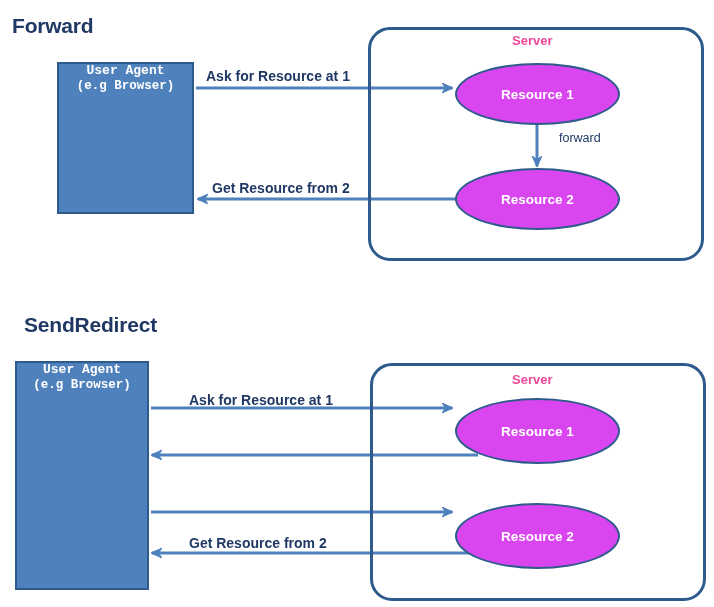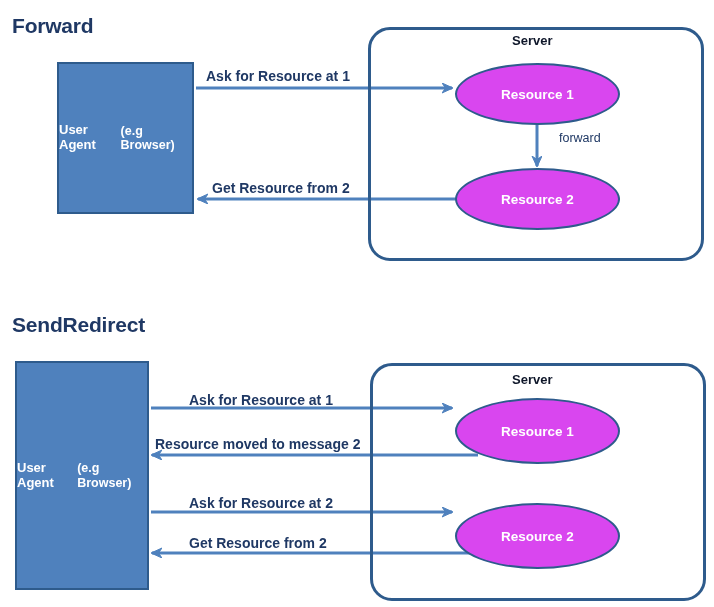--- a/index.html
+++ b/index.html
@@ -23,56 +23,57 @@
   }
   .section-title {
     position: absolute;
     color: #1F3864;
     font-weight: bold;
     font-size: 21px;
     letter-spacing: -0.2px;
     white-space: nowrap;
   }
   #title-forward { left: 12px; top: 14px; }
-  #title-sendredirect { left: 12px; top: 313px; }
+  #title-sendredirect { left: 24px; top: 313px; }
 
   .ua-box {
     position: absolute;
     background: #4F81BD;
     border: 2px solid #2E5B8C;
     box-sizing: border-box;
     display: flex;
-    flex-direction: row;
+    flex-direction: column;
     align-items: center;
-    justify-content: flex-end;
+    justify-content: flex-start;
     color: #ffffff;
     font-weight: bold;
     font-size: 13px;
     line-height: 1.15;
+    font-family: Liberation Mono, monospace;
   }
   .ua-box .ua-line2 {
     margin-top: 0;
     font-size: 12.5px;
   }
   #ua-box-forward { left: 57px; top: 62px; width: 137px; height: 152px; }
   #ua-box-redirect { left: 15px; top: 361px; width: 134px; height: 229px; }
 
   .server-frame {
     position: absolute;
     border: 3px solid #2E5B8C;
     border-radius: 22px;
     box-sizing: border-box;
     background: transparent;
   }
   #server-frame-forward { left: 368px; top: 27px; width: 336px; height: 234px; }
   #server-frame-redirect { left: 370px; top: 363px; width: 336px; height: 238px; }
 
   .server-label {
     position: absolute;
-    color: #0f172a;
+    color: #ec4899;
     font-weight: bold;
     font-size: 13px;
     white-space: nowrap;
   }
   #server-label-forward { left: 512px; top: 33px; }
   #server-label-redirect { left: 512px; top: 372px; }
 
   .resource-ellipse {
     position: absolute;
     background: #d946ef;
@@ -173,19 +174,17 @@
   <div class="server-frame" id="server-frame-redirect"></div>
 
   <div class="server-label" id="server-label-redirect">Server</div>
 
   <div class="resource-ellipse" id="res1-redirect">Resource 1</div>
 
   <div class="resource-ellipse" id="res2-redirect">Resource 2</div>
 
   <div class="flow-label" style="left:189px; top:392px;">Ask for Resource at 1</div>
 
-  <div class="flow-label" style="left:155px; top:436px;">Resource moved to message 2</div>
 
-  <div class="flow-label" style="left:189px; top:495px;">Ask for Resource at 2</div>
 
   <div class="flow-label" style="left:189px; top:535px;">Get Resource from 2</div>
 
 </div>
 
 </body></html>

